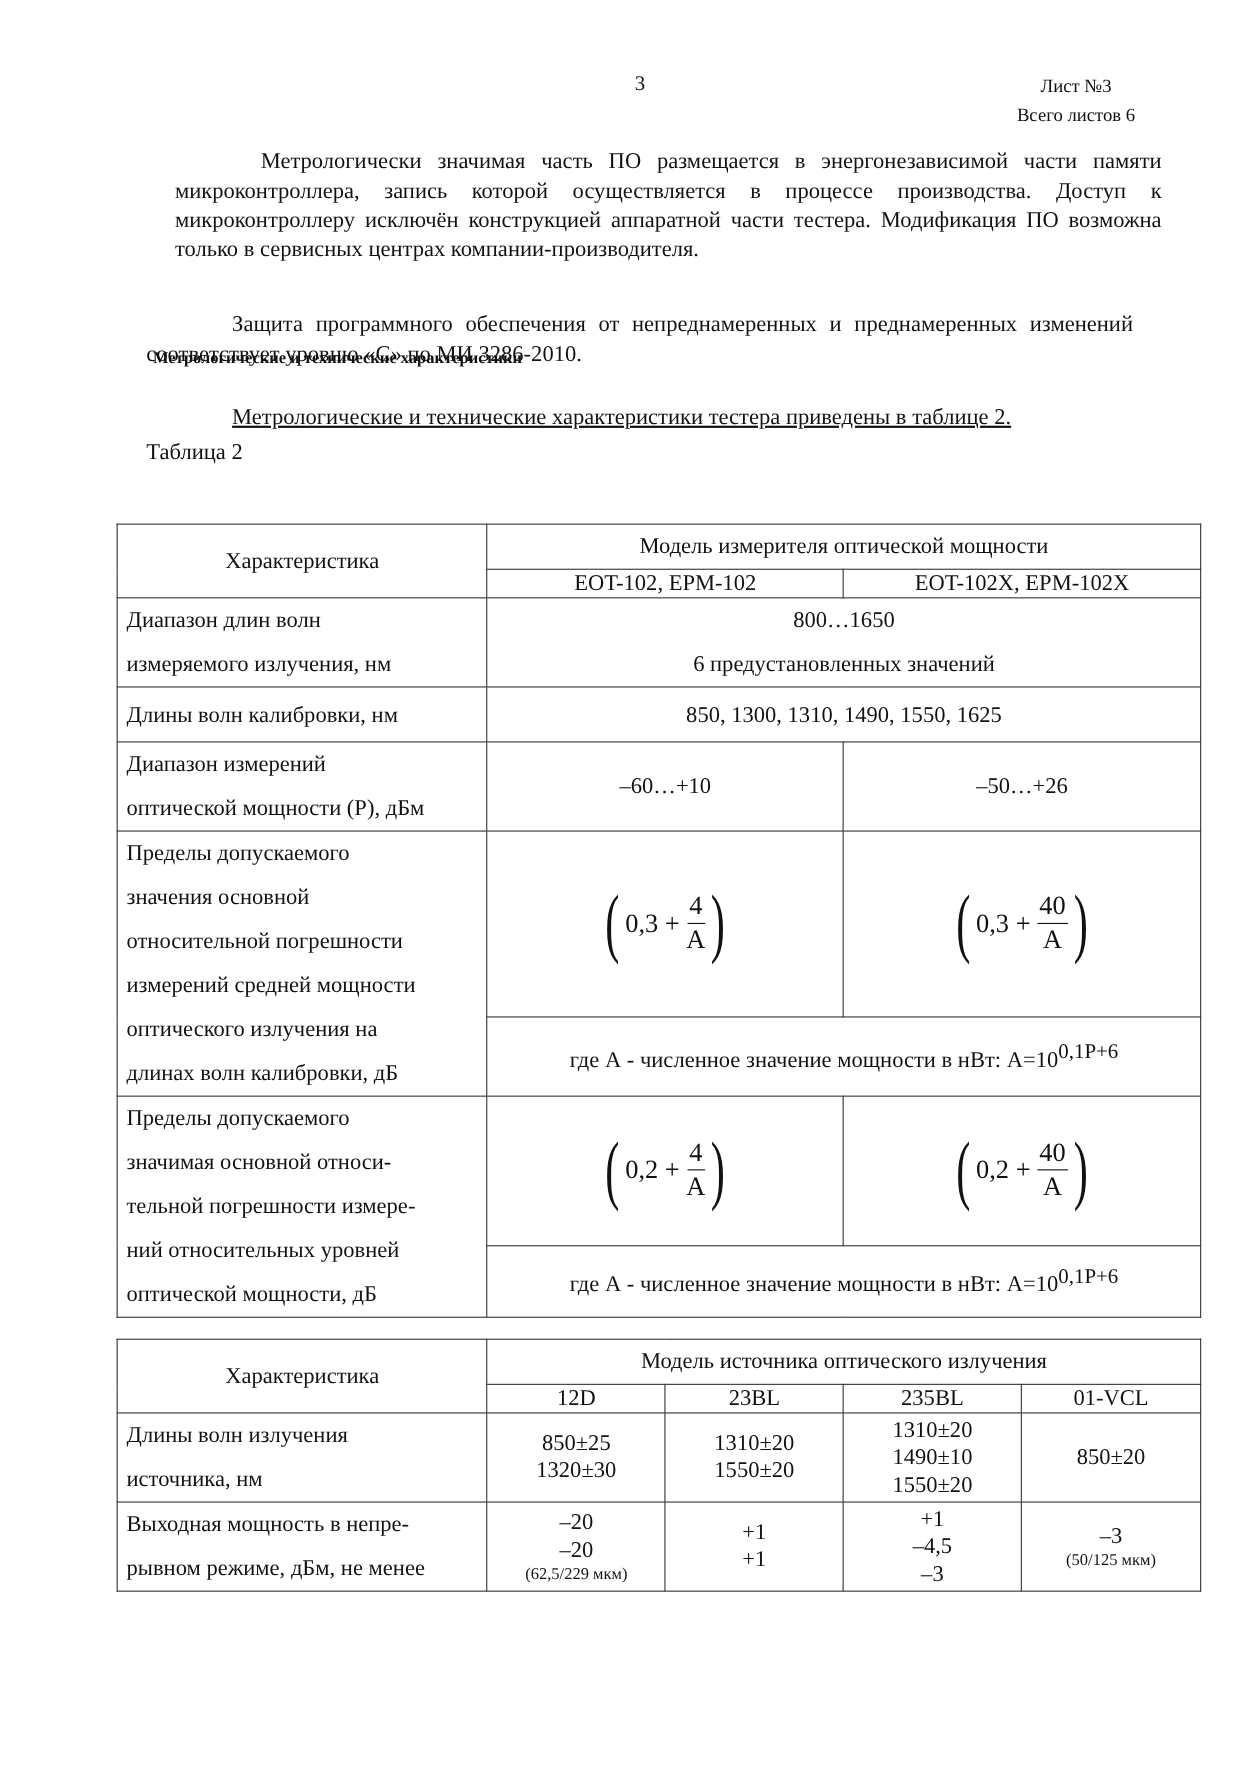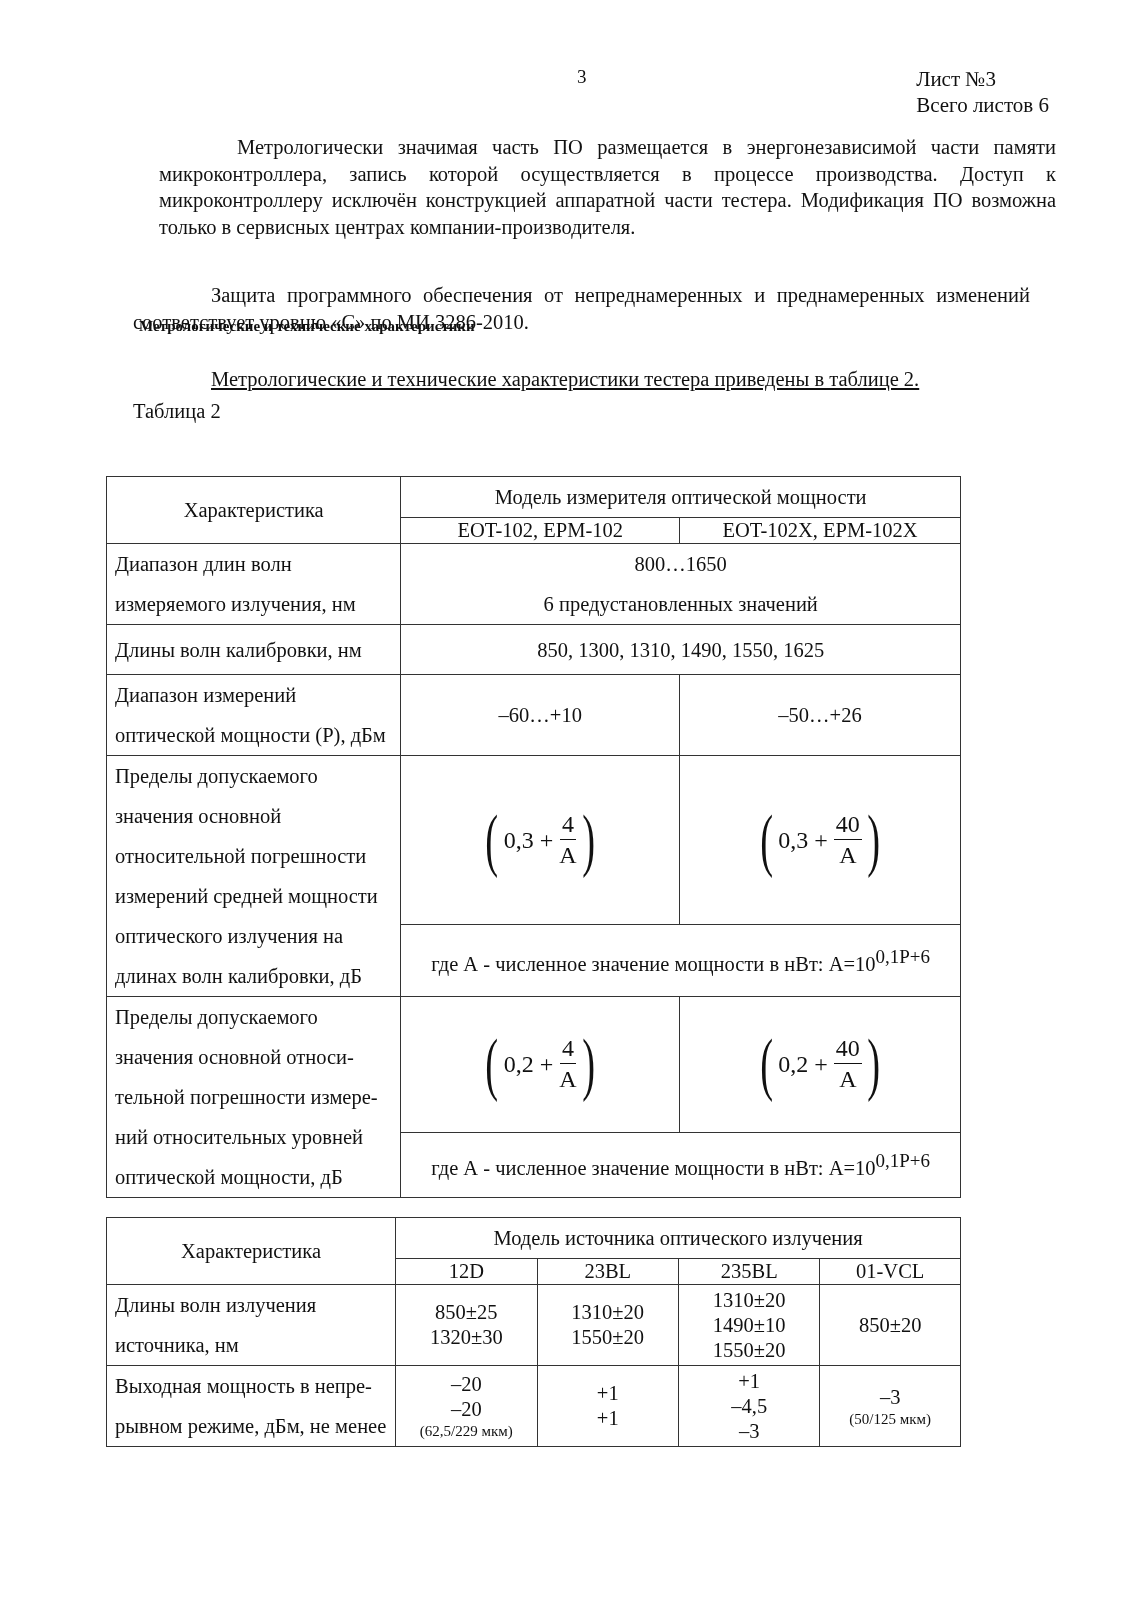--- a/index.html
+++ b/index.html
@@ -2,30 +2,30 @@
 <html><head>
 <meta charset="utf-8">
 <style>
   html, body { margin: 0; padding: 0; background: #ffffff; }
   body {
     width: 1142px; height: 1616px; position: relative; overflow: hidden;
     font-family: "Liberation Serif", "DejaVu Serif", serif; color: #111;
     font-size: 20.5px;
   }
   .hdr-num { position: absolute; left: 577px; top: 66px; font-size: 19px; }
-  .hdr-right { position: absolute; right: 93px; top: 66px; text-align: left; font-size: 21px; line-height: 26px; }
+  .hdr-right { position: absolute; right: 110px; top: 66px; text-align: center; font-size: 17px; line-height: 26px; }
   .para { position: absolute; left: 133px; width: 897px; text-align: justify; line-height: 26.6px; }
   .para p { margin: 0; text-indent: 78px; }
   .p1 { top: 134px; margin-left: 26px; }
   .p2 { top: 238px; margin-top: 44px; }
   .section-title { position: absolute; left: 139px; top: 318px; font-weight: bold; font-size: 15px; }
   .intro { position: absolute; left: 211px; top: 368px; text-decoration: underline; }
   .table-caption { position: absolute; left: 133px; top: 400px; }
 
-  table { position: absolute; border-collapse: collapse; left: 106px; width: 855px; }
+  table { position: absolute; border-collapse: collapse; left: 106px; width: 986px; }
   td { border: 1.6px solid #333; padding: 0 8px; vertical-align: middle; line-height: 40px; }
   td.c { text-align: center; }
   .t1 { top: 476px; }
   .t2 { top: 1217px; }
   .tight { line-height: 25px; }
   .small { font-size: 15px; line-height: 18px; }
 
   .formula { display: inline-flex; align-items: center; font-size: 24px; }
   .paren { font-size: 70px; font-weight: 100; transform: scaleX(0.55); line-height: 1; display: inline-block; }
   .frac { display: inline-flex; flex-direction: column; align-items: center; margin-left: 6px; line-height: 30px; }
@@ -120,21 +120,21 @@
         <span class="paren">)</span>
       </span>
     </td>
   </tr>
   <tr style="height:70px">
     <td class="c" colspan="2"><span>где А - численное значение мощности в нВт: А=10</span><sup>0,1P+6</sup></td>
   </tr>
   <tr style="height:133px">
     <td rowspan="2">
       <div>Пределы допускаемого</div>
-      <div>значения основной относи-</div>
+      <div>значимая основной относи-</div>
       <div>тельной погрешности измере-</div>
       <div>ний относительных уровней</div>
       <div>оптической мощности, дБ</div>
     </td>
     <td class="c">
       <span class="formula">
         <span class="paren">(</span>
         <span>0,2 +</span>
         <span class="frac">
               <span class="num">4</span>

